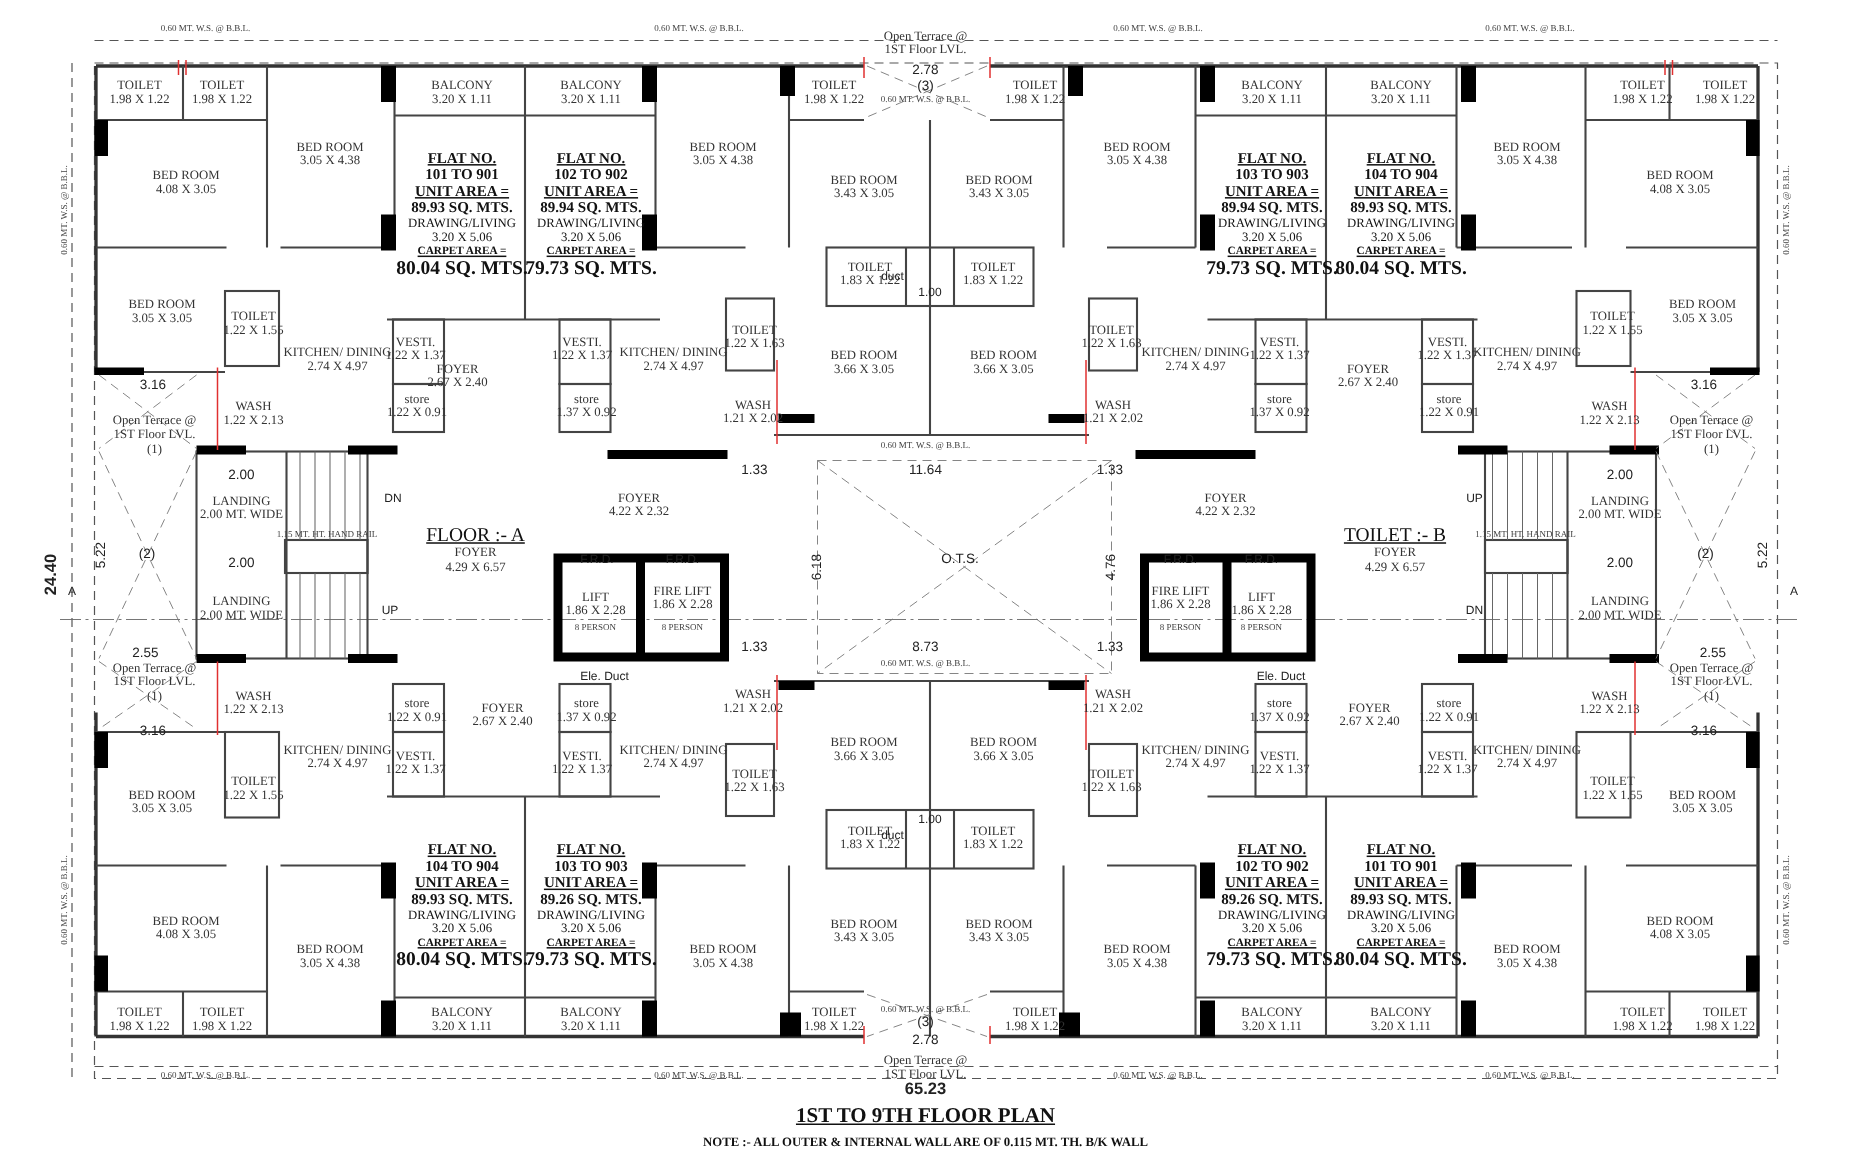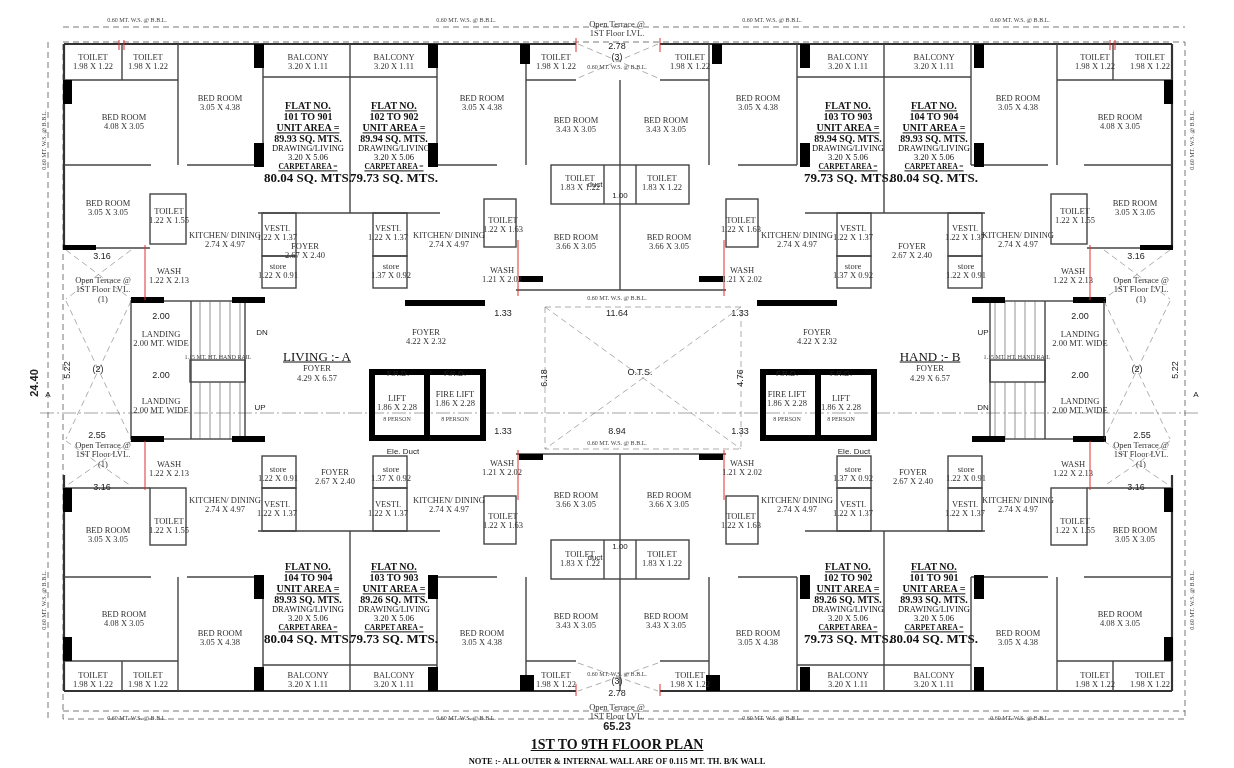--- a/index.html
+++ b/index.html
@@ -260,26 +260,26 @@
       <line x1="724" y1="450" x2="724" y2="500"></line>
     <line x1="576" y1="38" x2="576" y2="52"></line>
       <line x1="660" y1="38" x2="660" y2="52"></line>
     <line x1="576" y1="684" x2="576" y2="696"></line>
       <line x1="660" y1="684" x2="660" y2="696"></line>
   </g>
 </svg>
 
 <div>
   <div class="lbl" style="left:317px;top:366px">
-      <span class="t block">LIVING :- A</span>
+      <span class="t block">FLOOR :- A</span>
       <span class="t">FOYER</span>
       <span class="t">4.29 X 6.57</span>
     </div>
   <div class="lbl" style="left:930px;top:366px">
-      <span class="t block">HAND :- B</span>
+      <span class="t block">TOILET :- B</span>
       <span class="t">FOYER</span>
       <span class="t">4.29 X 6.57</span>
     </div>
 </div>
 
 <div>
   <div class="lbl flat" style="left:308px;top:143px">
       <span class="t u">FLAT NO.</span>
       <span class="t">101 TO 901</span>
       <span class="t u">UNIT AREA =</span>
@@ -813,21 +813,21 @@
   <div class="lbl sm" style="left:466px;top:718px">0.60 MT. W.S. @ B.B.L.</div>
   <div class="lbl sm" style="left:772px;top:718px">0.60 MT. W.S. @ B.B.L.</div>
   <div class="lbl sm" style="left:1020px;top:718px">0.60 MT. W.S. @ B.B.L.</div>
   <div class="lbl sm vt" style="left:44px;top:140px">0.60 MT. W.S. @ B.B.L.</div>
   <div class="lbl sm vt" style="left:44px;top:600px">0.60 MT. W.S. @ B.B.L.</div>
   <div class="lbl sm vt" style="left:1192px;top:140px">0.60 MT. W.S. @ B.B.L.</div>
   <div class="lbl sm vt" style="left:1192px;top:600px">0.60 MT. W.S. @ B.B.L.</div>
   <div class="lbl sm" style="left:617px;top:298px">0.60 MT. W.S. @ B.B.L.</div>
   <div class="lbl sm" style="left:617px;top:443px">0.60 MT. W.S. @ B.B.L.</div>
   <div class="lbl dim" style="left:617px;top:314px">11.64</div>
-  <div class="lbl dim" style="left:617px;top:432px">8.94</div>
+  <div class="lbl dim" style="left:617px;top:432px">8.73</div>
   <div class="lbl dim vt" style="left:545px;top:378px">6.18</div>
   <div class="lbl dim vt" style="left:741px;top:378px">4.76</div>
   <div class="lbl dim" style="left:640px;top:373px">O.T.S.</div>
   <div class="lbl dim" style="left:503px;top:314px">1.33</div>
   <div class="lbl dim" style="left:740px;top:314px">1.33</div>
   <div class="lbl dim" style="left:503px;top:432px">1.33</div>
   <div class="lbl dim" style="left:740px;top:432px">1.33</div>
   <div class="lbl dim" style="left:161px;top:317px">2.00</div>
   <div class="lbl dim" style="left:161px;top:376px">2.00</div>
   <div class="lbl dim" style="left:1080px;top:317px">2.00</div>

